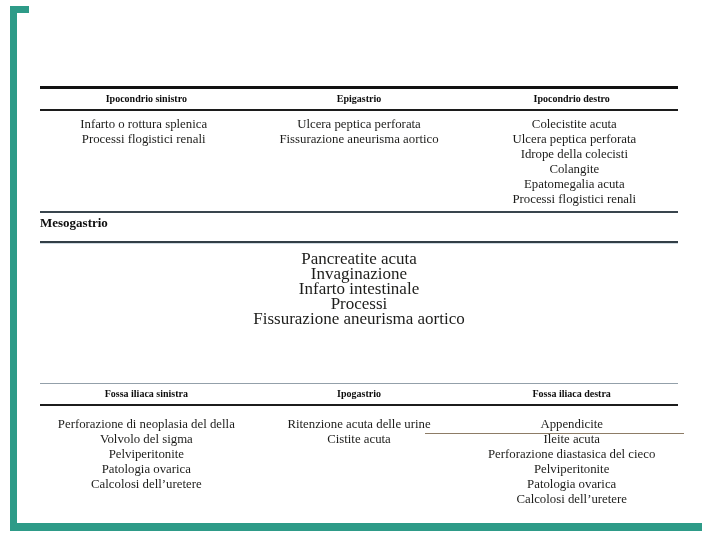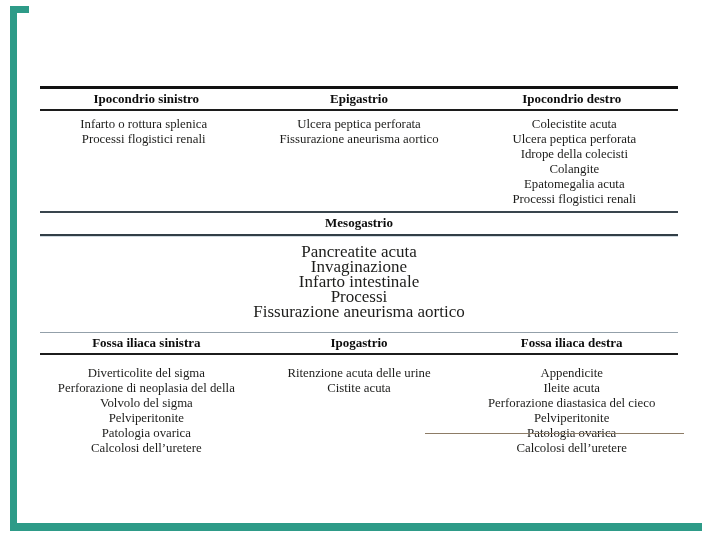--- a/index.html
+++ b/index.html
@@ -12,30 +12,30 @@
 
   
   .accent-top-tick{position:absolute;left:10px;top:6px;width:19px;height:7px;background:var(--accent,#2e9b88);}
   .accent-left-bar{position:absolute;left:10px;top:12px;width:7px;height:519px;background:var(--accent,#2e9b88);}
   .accent-bottom-bar{position:absolute;left:10px;top:523px;width:692px;height:8px;background:var(--accent,#2e9b88);}
 
   
   .qtable{position:absolute;left:40px;top:86px;width:638px;color:#1d1d1b;}
   .border-top-thick{height:3px;background:#121212;}
   .hrow{display:flex;border-bottom:2px solid #1c1c1c;}
-  .hrow.hrow3{border-top:1px solid #93a0aa;}
-  .th{flex:1;text-align:center;font-weight:bold;font-size:13px;line-height:15px;padding:2px 0 3px;color:#0d0d0d;}
+  .hrow.hrow3{border-top:1px solid #93a0aa;margin-top:44px;}
+  .th{flex:1;text-align:center;font-weight:bold;font-size:10px;line-height:15px;padding:2px 0 3px;color:#0d0d0d;}
   .body-flex{display:flex;}
   .col{flex:1;text-align:center;font-size:12.8px;line-height:15px;padding-top:6px;}
   .line{white-space:nowrap;}
   .body1{height:100px;gap:8px;}
   .meso-row{
     border-top:2px solid #39454d;border-bottom:2px solid #323e46;
     box-shadow:0 1px 0 rgba(150,172,188,.45);
-    text-align:center;font-weight:bold;font-size:13px;line-height:15px;padding:2px 0 4px;color:#0d0d0d;
+    font-weight:bold;font-size:13px;line-height:15px;padding:2px 0 11px;color:#0d0d0d;
   }
   .body2{height:88px;text-align:center;font-size:17px;line-height:15px;padding-top:8px;}
   .body3{padding-top:5px;padding-bottom:6px;}
   .partial-bottom-line{position:absolute;left:385px;top:347px;width:259px;height:1px;background:#8d7c66;}
 </style>
 </head>
 <body style="background: rgb(255, 255, 255);">
 
 <div class="slide">
 
@@ -83,21 +83,20 @@
     </div>
 
     <div class="hrow hrow3">
       <div class="th">Fossa iliaca sinistra</div>
       <div class="th">Ipogastrio</div>
       <div class="th">Fossa iliaca destra</div>
     </div>
 
     <div class="body-flex body3">
       <div class="col">
-        <div class="line">Diverticolite del sigma</div>
         <div class="line">Perforazione di neoplasia del della</div>
         <div class="line">Volvolo del sigma</div>
         <div class="line">Pelviperitonite</div>
         <div class="line">Patologia ovarica</div>
         <div class="line">Calcolosi dell’uretere</div>
       </div>
       <div class="col">
         <div class="line">Ritenzione acuta delle urine</div>
         <div class="line">Cistite acuta</div>
       </div>

